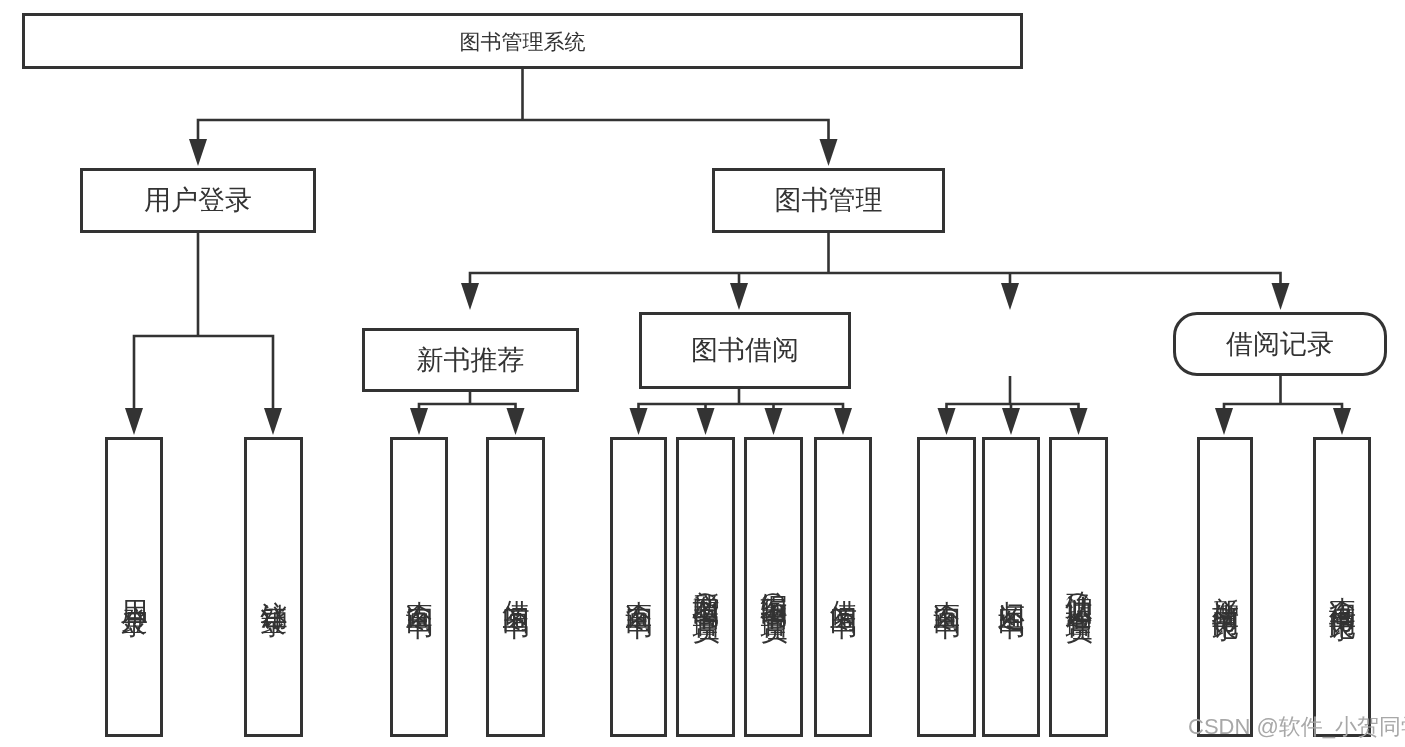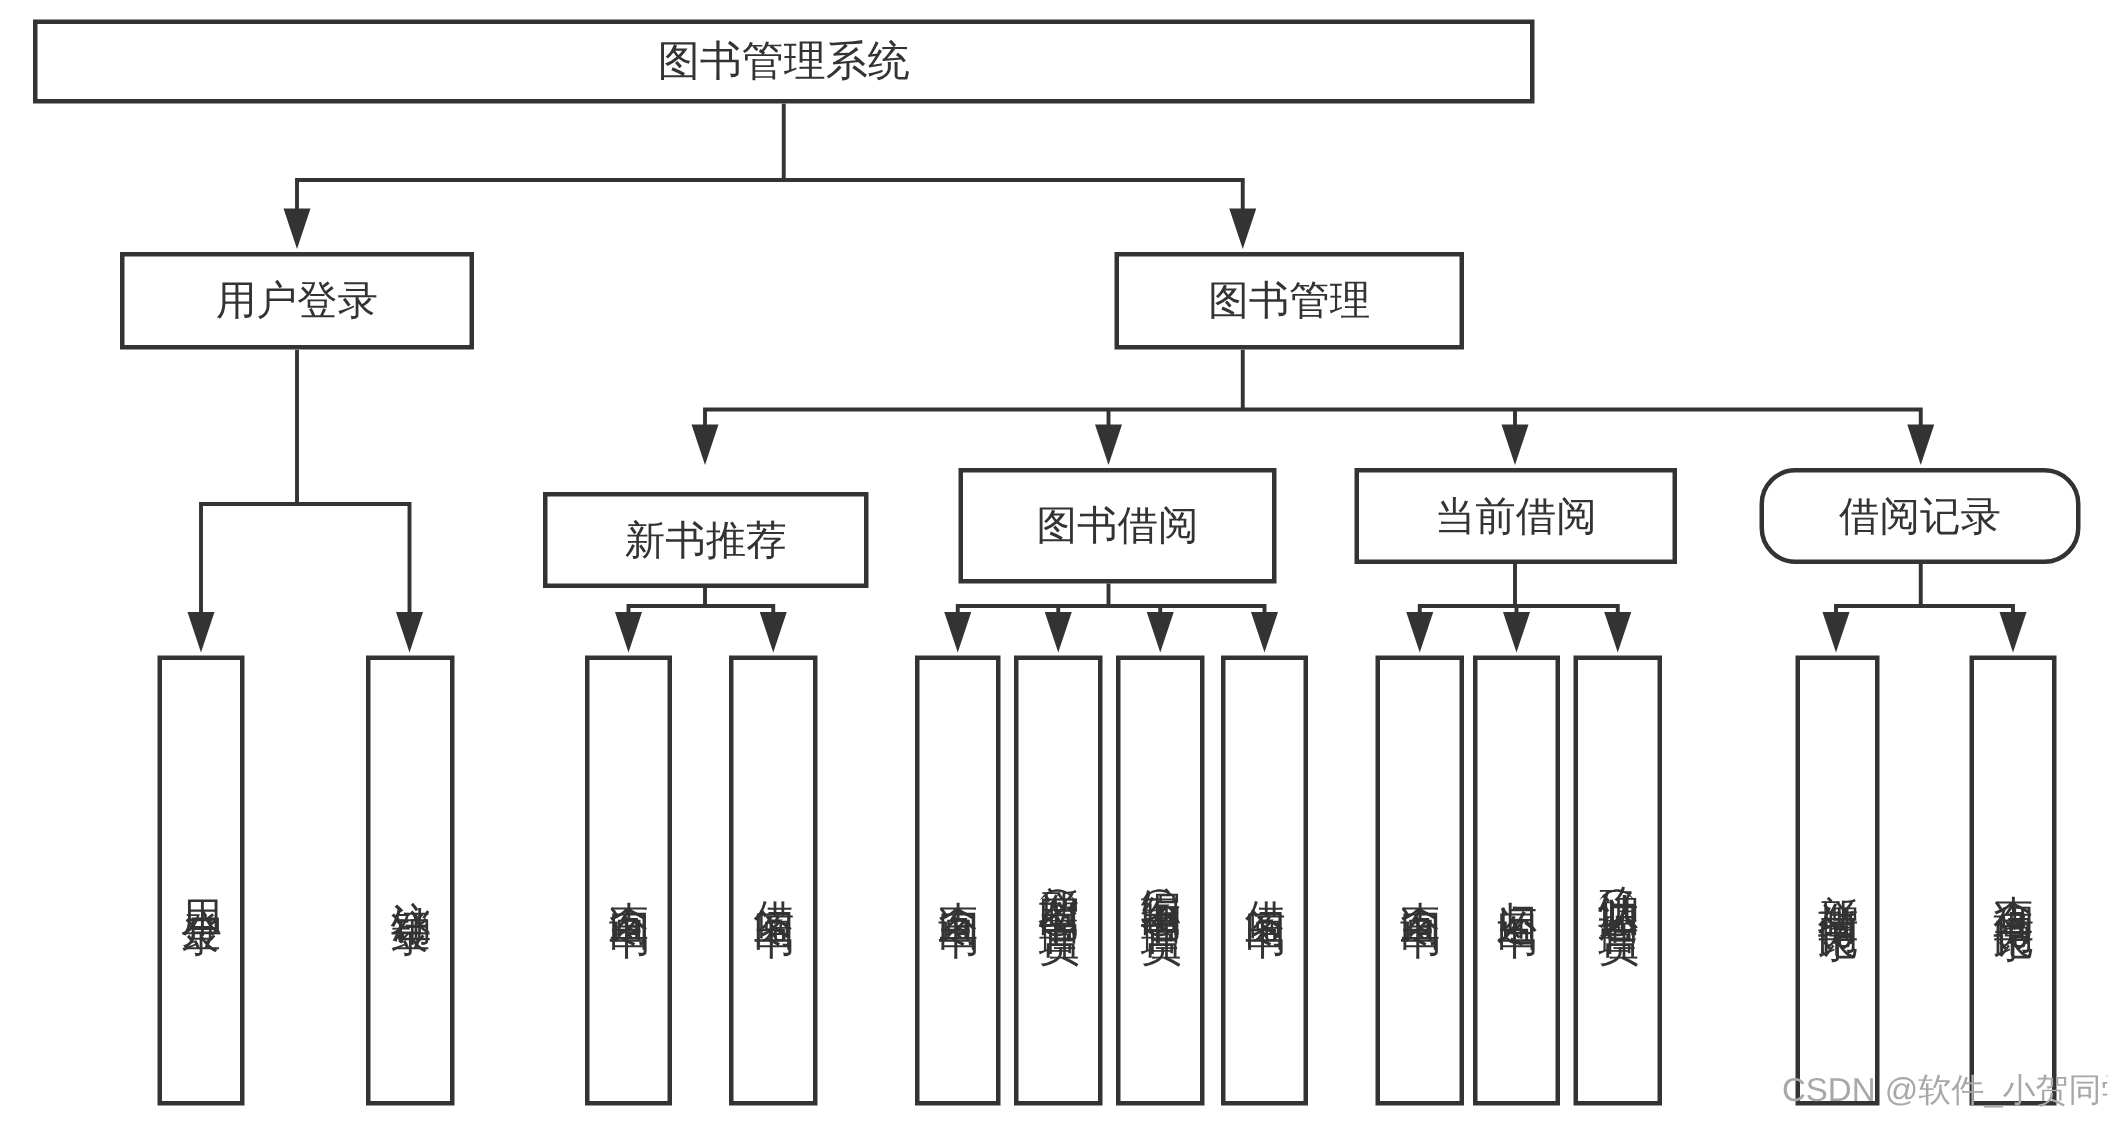--- a/index.html
+++ b/index.html
@@ -22,33 +22,33 @@
     position: absolute;
     background: #ffffff;
     border: 3px solid #333333;
     display: flex;
     align-items: center;
     justify-content: center;
     color: #333333;
     z-index: 2;
   }
   .box .lbl { font-size: 27px; line-height: 1; white-space: nowrap; }
-  .root-box .lbl { font-size: 28px; }
+  .root-box .lbl { font-size: 21px; }
   .leaf .lbl {
     writing-mode: vertical-rl;
     text-orientation: mixed;
     letter-spacing: 4px;
     font-size: 27px;
     line-height: 1;
     white-space: nowrap;
   }
   
   .root-box            { left: 22px;   top: 13px;  width: 1001px; height: 56px; }
   .n-user-login        { left: 80px;   top: 168px; width: 236px;  height: 65px; }
-  .n-book-mgmt         { left: 712px;  top: 168px; width: 233px;  height: 65px; margin-left: 31px; }
+  .n-book-mgmt         { left: 712px;  top: 168px; width: 233px;  height: 65px; }
   .n-new-books         { left: 362px;  top: 312px; width: 217px;  height: 64px; margin-top: 16px; }
   .n-book-borrowing    { left: 639px;  top: 312px; width: 212px;  height: 77px; }
   .n-current-borrowing { left: 903px;  top: 312px; width: 215px;  height: 64px; }
   .n-borrowing-records { left: 1173px; top: 312px; width: 214px;  height: 64px; border-radius: 24px; }
   .leaf { top: 437px; height: 300px; }
   .l-ul-login   { left: 105px;  width: 58px; }
   .l-ul-logout  { left: 244px;  width: 59px; }
   .l-nb-query   { left: 390px;  width: 58px; }
   .l-nb-borrow  { left: 486px;  width: 59px; }
   .l-bb-query   { left: 610px;  width: 57px; }
@@ -135,23 +135,20 @@
   <div class="box n-book-mgmt">
     <span class="lbl">图书管理</span>
   </div>
 
   <div class="box n-new-books">
     <span class="lbl">新书推荐</span>
   </div>
   <div class="box n-book-borrowing">
     <span class="lbl">图书借阅</span>
   </div>
-  <div class="box n-current-borrowing">
-    <span class="lbl">当前借阅</span>
-  </div>
   <div class="box n-borrowing-records">
     <span class="lbl">借阅记录</span>
   </div>
 
   <div class="box leaf l-ul-login">
     <span class="lbl">用户登录</span>
   </div>
   <div class="box leaf l-ul-logout">
     <span class="lbl">注销登录</span>
   </div>

